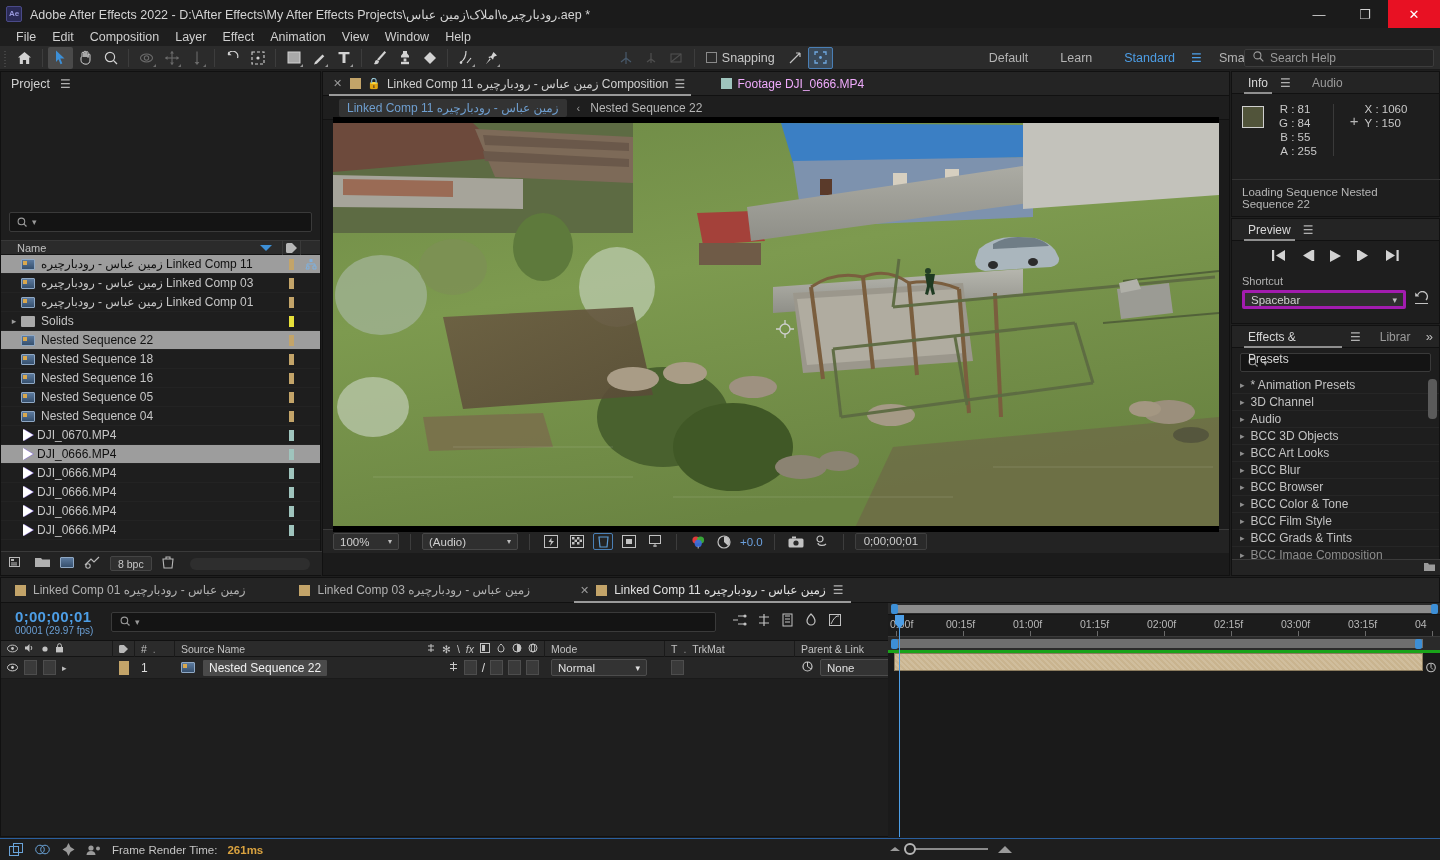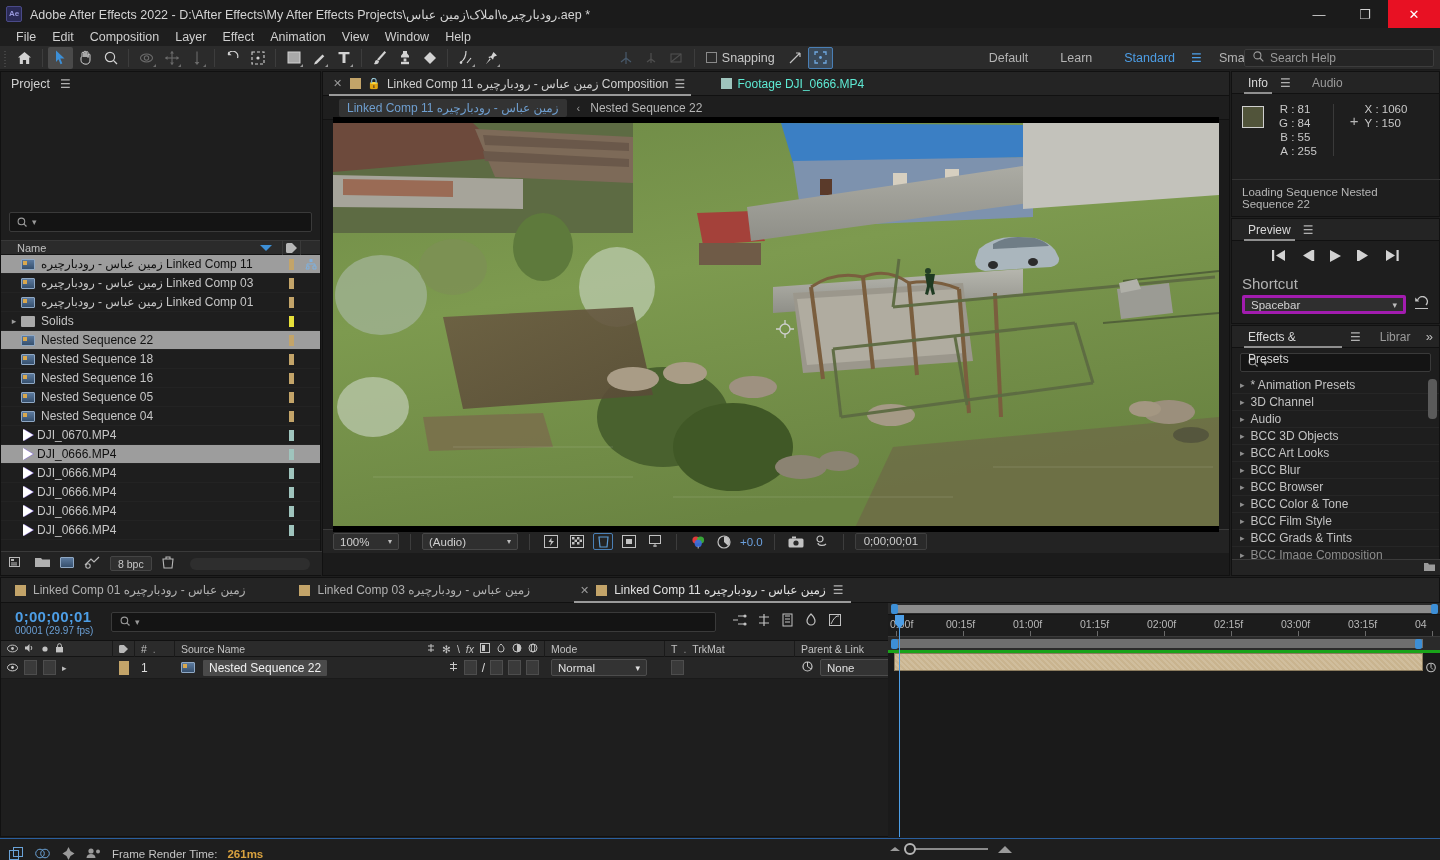--- a/index.html
+++ b/index.html
@@ -114,21 +114,21 @@
     border-top:1px solid #3a3a3a; display:flex; align-items:center; gap:10px; padding-left:8px; }
   .bpc { background:#2f2f2f; border:1px solid #444; border-radius:2px; height:15px;
     padding:0 7px; font-size:10.5px; color:#c8c8c8; line-height:14px;}
   .pf-slider { width:120px; height:12px; background:#2e2e2e; border-radius:6px; margin-left:6px;}
 
   
   .comp { left:322px; top:71px; width:908px; height:505px; background:#1b1b1b; }
   .comp-tabs { height:24px; background:#242424; display:flex; align-items:center; gap:0;
     border-bottom:1px solid #111; }
   .ctab { display:flex; align-items:center; gap:6px; height:24px; padding:0 10px; font-size:12px;
-    color:#5eead4; position:relative; white-space:nowrap;}
+    color:#f0abfc; position:relative; white-space:nowrap;}
   .ctab.active { color:#cfcfcf; }
   .ctab.active::after { content:''; position:absolute; left:6px; right:6px; bottom:0; height:2px; background:#9a9a9a;}
   .ctab .x { color:#9a9a9a; font-size:11px; margin-right:2px;}
   .sq-tan { width:11px;height:11px;background:#c3a469; flex:none;}
   .sq-teal { width:11px;height:11px;background:#9fc4bd; flex:none;}
   .lock { font-size:11px; color:#b0b0b0; }
   .crumb { height:24px; background:#1e1e1e; display:flex; align-items:center; gap:10px; padding-left:16px;
     border-bottom:1px solid #121212;}
   .crumb .chip { background:#333333; border-radius:2px; padding:2px 8px; color:#6f9fd0; font-size:12px; }
   .crumb .arrow { color:#9a9a9a; font-size:11px;}
@@ -153,21 +153,21 @@
   .color-chip { width:22px;height:22px; background:#51543a; border:1px solid #cfcfcf; margin-top:4px;}
   .rgb { font-size:11.5px; line-height:14px; color:#c8c8c8;}
   .rgb .k { display:inline-block; width:14px; text-align:right;}
   .info-div { width:1px; background:#3a3a3a; margin:2px 6px;}
   .xy { font-size:11.5px; line-height:14px; color:#c8c8c8;}
   .info-status { position:absolute; left:0; bottom:6px; width:209px; padding:0 10px;
     font-size:11.5px; color:#b6b6b6; border-top:1px solid #333; padding-top:6px;}
   .preview { top:218px; height:106px; }
   .transport { display:flex; align-items:center; justify-content:center; gap:14px; height:32px; color:#d2d2d2;}
   .shortcut-row { padding:2px 10px 0 10px; }
-  .sc-label { font-size:15px; color:#b2b2b2; margin-bottom:3px;}
+  .sc-label { font-size:11px; color:#b2b2b2; margin-bottom:3px;}
   .sc-line { display:flex; align-items:center; gap:8px;}
   .sc-sel { flex:1; height:19px; background:#2f2f2f; border:3px solid #a21caf; border-radius:2px;
     display:flex; align-items:center; justify-content:space-between; padding:0 6px; font-size:11.5px; color:#d2d2d2;}
   .effects { top:325px; height:251px; }
   .fx-search { margin:5px 8px; height:19px; background:#141414; border:1px solid #3a3a3a; border-radius:2px;
     display:flex; align-items:center; padding-left:7px; gap:4px;}
   .fx-list { position:relative; height:198px; overflow:hidden; }
   .fx-item { height:17px; display:flex; align-items:center; gap:6px; padding-left:8px; font-size:12px;
     color:#c2c2c2; border-bottom:1px solid #262626;}
   .fx-item .ar { color:#8f8f8f; font-size:9px;}
@@ -210,21 +210,21 @@
   .track { height:18px; position:relative; background:#1a1a1a; }
   .clip { position:absolute; left:6px; right:18px; top:0; height:18px;
     background:#c9b48f; border:1px solid #8c7c5e;
     background-image:repeating-linear-gradient(45deg, rgba(255,255,255,.13) 0 2px, transparent 2px 4px);}
   .cti { position:absolute; top:12px; width:1px; background:#4d9ee6; }
   .cti-head { position:absolute; top:12px; width:9px; height:14px; background:#4d9ee6;
     clip-path: polygon(0 0,100% 0,100% 60%,50% 100%,0 60%);}
 
   
   .statusbar { position:absolute; left:0; top:838px; width:1440px; height:22px; background:#1e1e1e;
-    border-top:1px solid #2a5f9e; display:flex; align-items:flex-end; gap:10px; padding-left:8px;}
+    border-top:1px solid #2a5f9e; display:flex; align-items:center; gap:10px; padding-left:8px;}
   .sb-ico { width:16px; height:14px; display:flex; align-items:center; justify-content:center; color:#6aa3d8;}
   .sb-text { font-size:11.5px; color:#c4c4c4;}
   .sb-val { font-size:11.5px; color:#d9a23f; font-weight:bold;}
   .zoomctl { position:absolute; left:890px; top:838px; width:240px; height:22px; display:flex;
     align-items:center; gap:10px;}
   .zslider { width:78px; height:2px; background:#8a8a8a; position:relative;}
   .zknob { position:absolute; left:-6px; top:-5px; width:12px;height:12px; border:2px solid #b5b5b5;
     border-radius:50%; background:#1e1e1e;}
   .mtn { width:0;height:0;border-left:7px solid transparent;border-right:7px solid transparent;
     border-bottom:7px solid #9a9a9a;}

